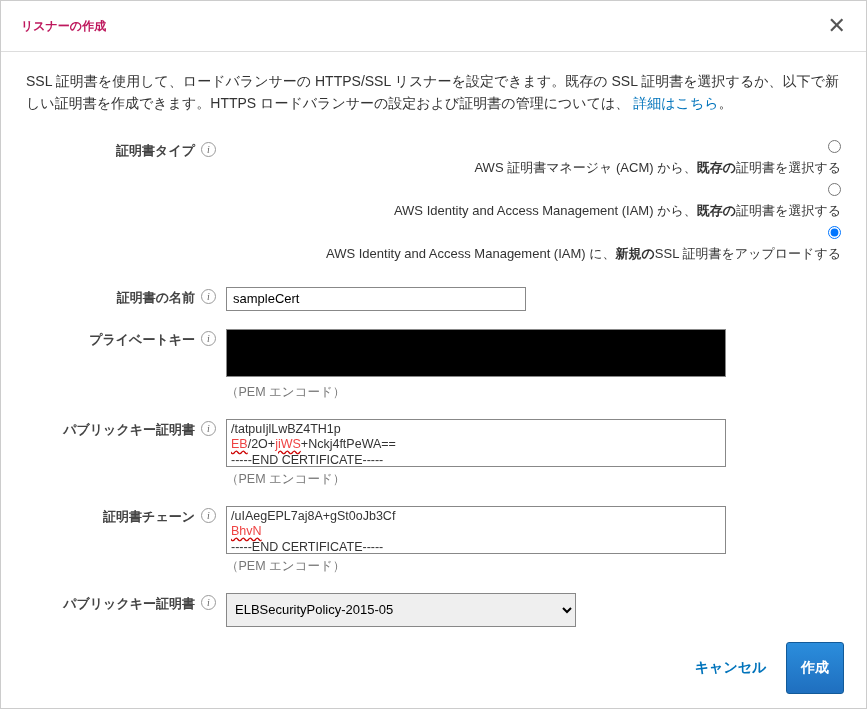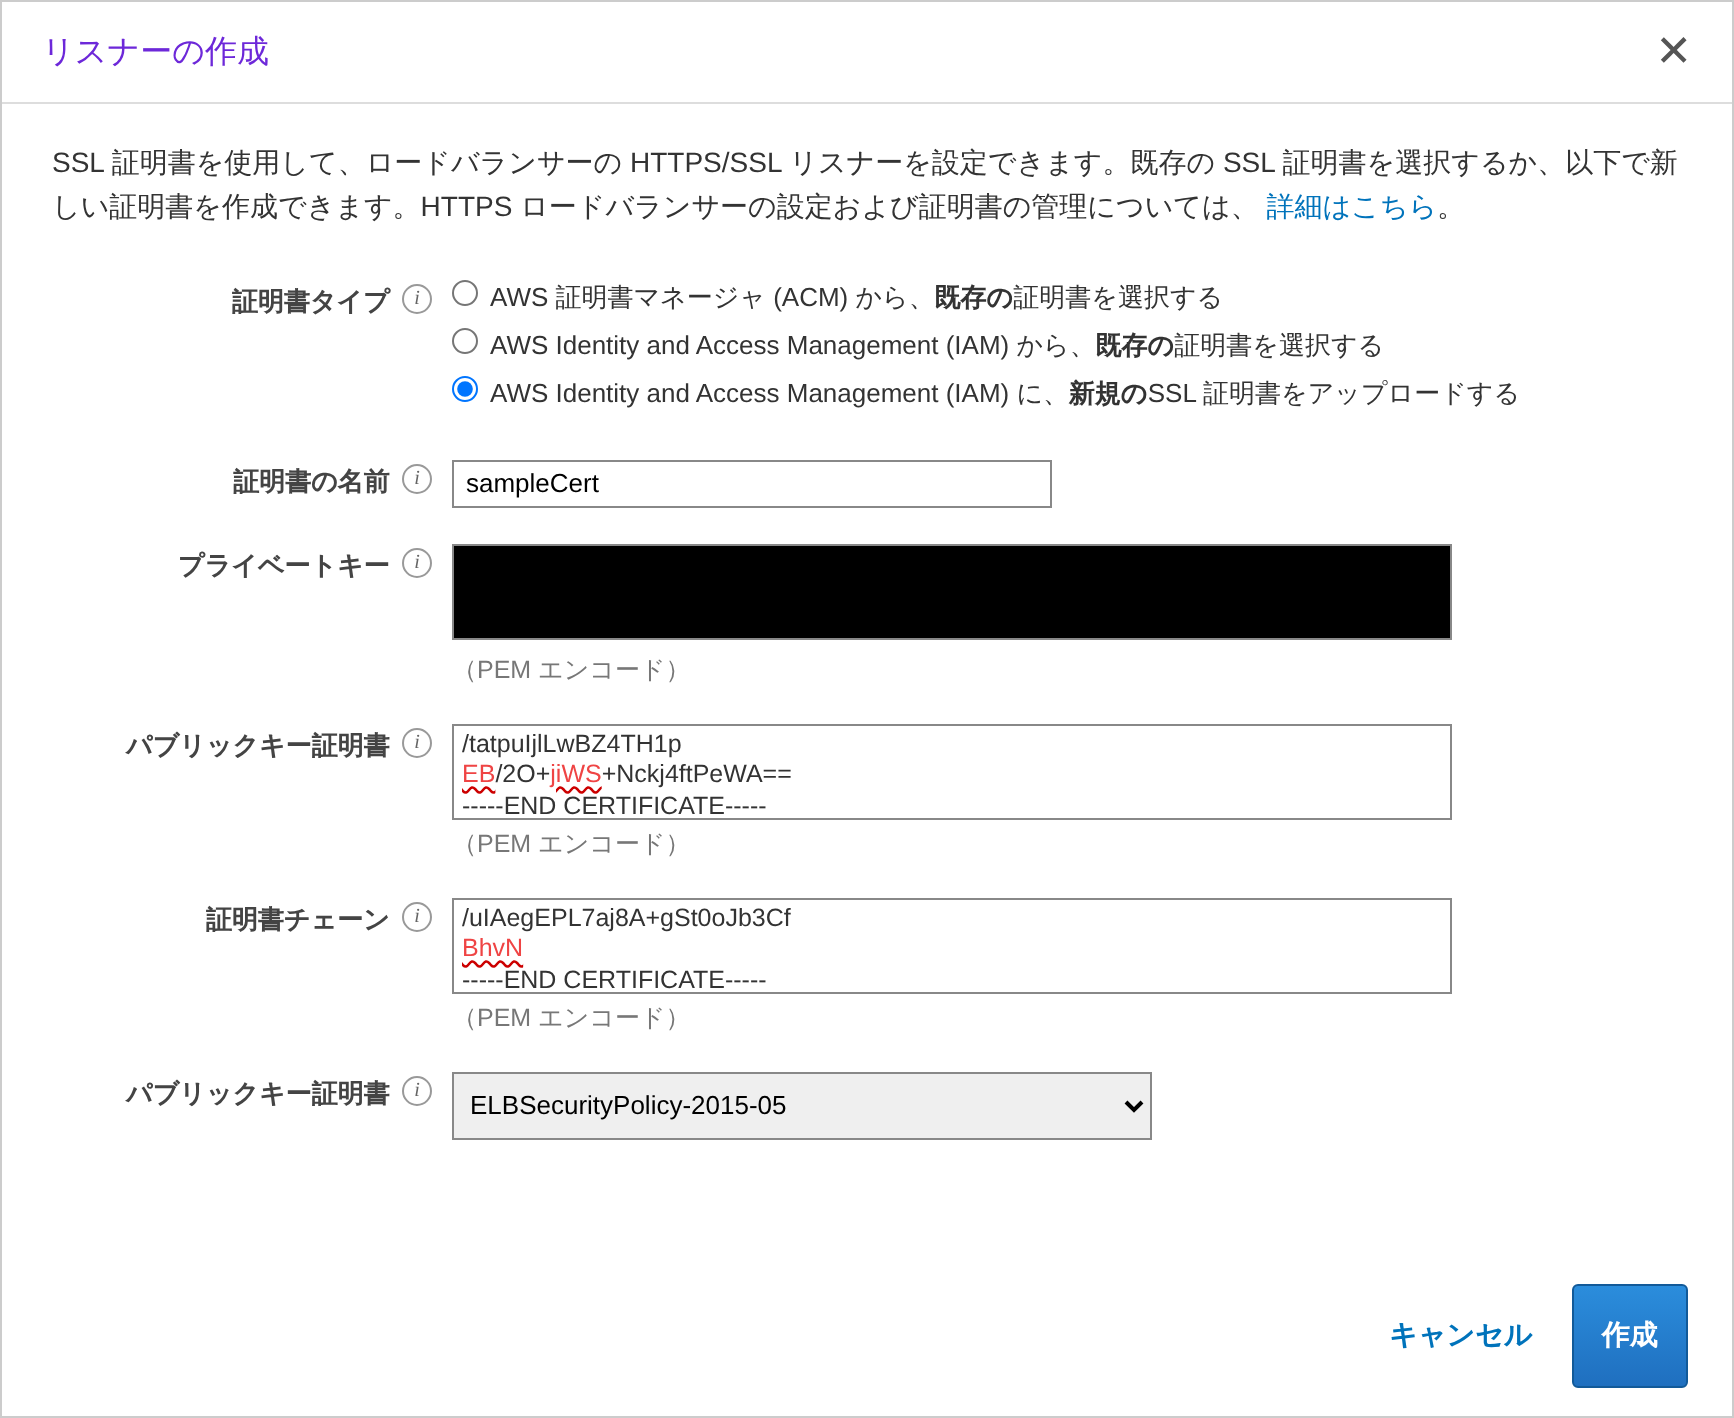--- a/index.html
+++ b/index.html
@@ -1,28 +1,28 @@
 <!DOCTYPE html>
 <html><head>
 <meta charset="utf-8">
 <style>
 * { box-sizing: border-box; margin: 0; padding: 0; }
 body { font-family: Arial, "Hiragino Kaku Gothic ProN", "Hiragino Sans", Meiryo, sans-serif; font-size: 13px; color: #333; background: #fff; }
 .dialog { width: 867px; height: 709px; border: 1px solid #ccc; position: relative; display: flex; flex-direction: column; }
 .dialog-header { padding: 12px 20px; border-bottom: 1px solid #ddd; display: flex; justify-content: space-between; align-items: center; }
-.dialog-title { font-size: 16px; font-weight: normal; color: #6d28d9; }
+.dialog-title { font-size: 12px; font-weight: bold; color: #be185d; }
 .close-x { font-size: 22px; color: #555; cursor: pointer; }
 .dialog-body { flex: 1; overflow-y: scroll; padding: 18px 25px; position: relative; }
 .intro { font-size: 14px; line-height: 1.6; margin-bottom: 25px; }
 .intro a { color: #0073bb; text-decoration: none; }
 .form-row { display: flex; align-items: flex-start; margin-bottom: 18px; }
 .form-label { width: 200px; text-align: right; padding-right: 10px; font-weight: bold; font-size: 13px; color: #444; display: flex; justify-content: flex-end; align-items: flex-start; gap: 6px; padding-top: 2px; }
 .info-icon { display:inline-flex; width:15px; height:15px; border:1px solid #999; border-radius:50%; font-size:10px; font-style: italic; font-family: serif; color:#666; align-items:center; justify-content:center; cursor: pointer; font-weight: normal; flex-shrink:0; }
 .form-control-col { flex: 1; }
-.radio-row { display:flex; align-items:flex-start; gap:6px; margin-bottom:6px; font-size:13px; }
+.radio-row { display:flex; align-items:flex-end; gap:6px; margin-bottom:6px; font-size:13px;flex-direction:column; }
 .radio-row input { margin:0; }
 .radio-row b { font-weight: bold; }
 input[type=text].text-input { width: 300px; height: 24px; border: 1px solid #888; padding: 2px 6px; font-size: 13px; }
 textarea.pem { width: 500px; height: 48px; border: 1px solid #888; resize: none; font-family: Arial, sans-serif; font-size: 12.5px; padding: 2px 4px; overflow-y: scroll; line-height: 1.25; }
 textarea.pem.black { background:#000; color:#000; }
 .hint { color: #777; font-size: 12.5px; margin-top: 4px; }
 .section-heading { font-size: 20px; font-weight: normal; color: #333; margin: 20px 0 18px 0; }
 select.policy { width: 350px; height: 34px; border: 1px solid #888; font-size: 13px; padding: 2px 4px; }
 .dialog-footer { padding: 14px 22px; text-align: right; }
 .btn-cancel { color:#0073bb; background:none; border:none; font-size:14px; cursor:pointer; margin-right: 16px; font-weight: bold; }

